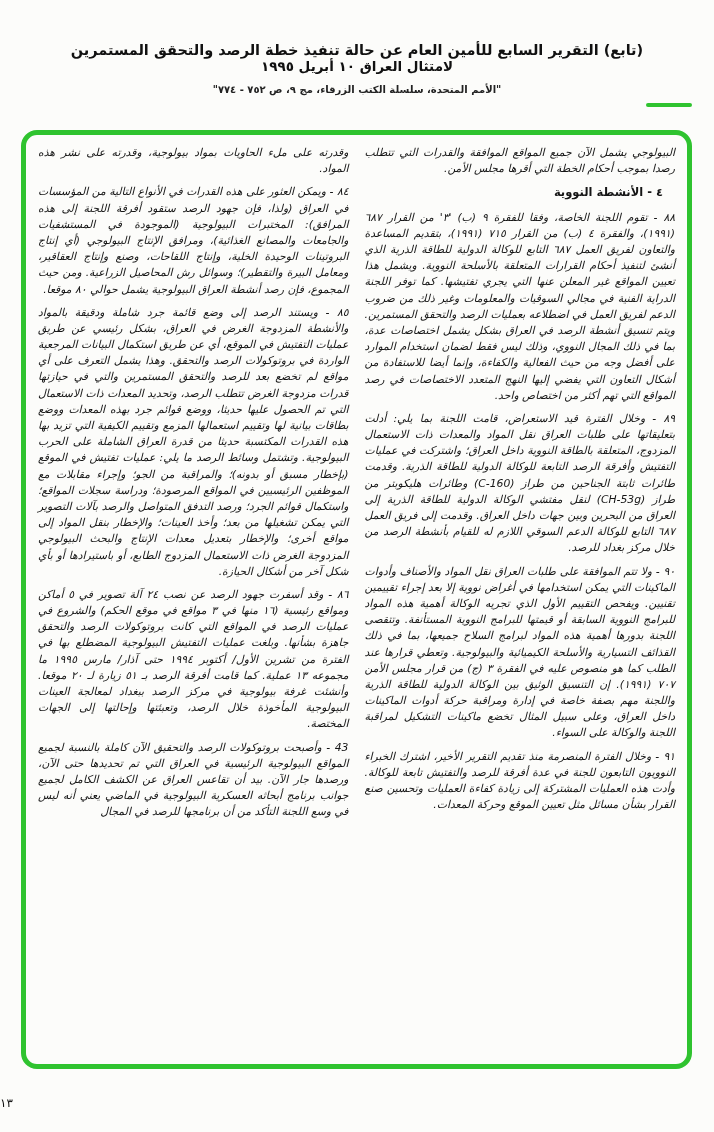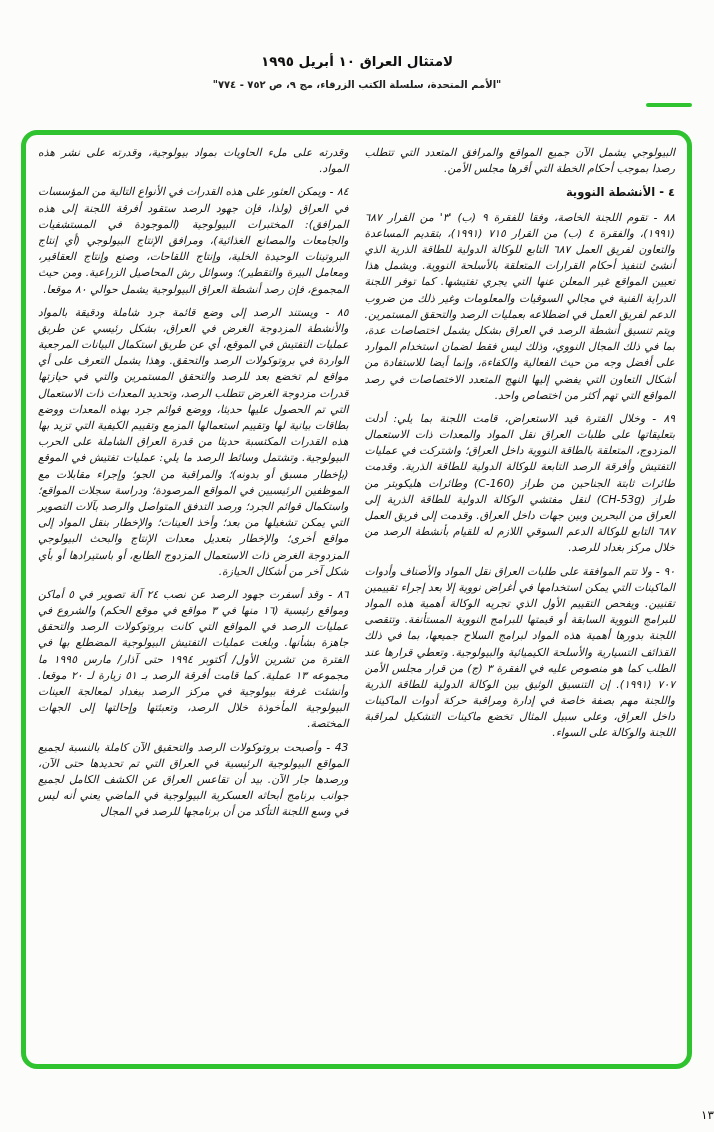--- a/index.html
+++ b/index.html
@@ -22,21 +22,20 @@
   .title1 {
     font-size: 14.5px;
     font-weight: bold;
     color: #111;
     letter-spacing: 0.2px;
   }
   .title2 {
     font-size: 13.5px;
     font-weight: bold;
     color: #111;
-    margin-top: 11px;
   }
   .source {
     font-size: 10px;
     font-weight: bold;
     color: #222;
     margin-top: 10px;
   }
   .green-mark {
     position: absolute;
     top: 103px;
@@ -72,55 +71,57 @@
     font-size: 10.8px;
     line-height: 1.5;
     color: #151515;
     text-align: justify;
     text-justify: inter-word;
   }
   .para { margin-bottom: 7px; font-style: italic; }
   .section-heading {
     font-size: 11.5px;
     font-weight: bold;
-    margin: 4px 0 8px 0;
+    margin: 4px 12px 8px 0;
     text-align: right;
   }
 
   
   .footer {
     position: absolute;
-    bottom: 10px;
+    bottom: 22px;
     left: 0;
     width: 100%;
-    text-align: right;
+    text-align: left;
     font-size: 12px;
     color: #111;
   }
 </style>
 </head>
 <body>
 
 <div class="page">
 
   <div class="header">
+    <div class="title1">(تابع) التقرير السابع للأمين العام عن حالة تنفيذ خطة الرصد والتحقق المستمرين</div>
     <div class="title2">لامتثال العراق ١٠ أبريل ١٩٩٥</div>
     <div class="source">"الأمم المتحدة، سلسلة الكتب الزرقاء، مج ٩، ص ٧٥٢ - ٧٧٤"</div>
   </div>
   <div class="green-mark"></div>
 
   <div class="content-box">
     <div class="cols">
 
       <div class="col">
-        <p class="para">البيولوجي يشمل الآن جميع المواقع والمرافق المتعدد التي تتطلب رصدا بموجب أحكام الخطة التي أقرها مجلس الأمن.</p>
+        <p class="para">البيولوجي يشمل الآن جميع المواقع الموافقة والقدرات التي تتطلب رصدا بموجب أحكام الخطة التي أقرها مجلس الأمن.</p>
         <h3 class="section-heading">٤ - الأنشطة النووية</h3>
         <p class="para">٨٨ - تقوم اللجنة الخاصة، وفقا للفقرة ٩ (ب) '٣' من القرار ٦٨٧ (١٩٩١)، والفقرة ٤ (ب) من القرار ٧١٥ (١٩٩١)، بتقديم المساعدة والتعاون لفريق العمل ٦٨٧ التابع للوكالة الدولية للطاقة الذرية الذي أنشئ لتنفيذ أحكام القرارات المتعلقة بالأسلحة النووية. ويشمل هذا تعيين المواقع غير المعلن عنها التي يجري تفتيشها. كما توفر اللجنة الدراية الفنية في مجالي السوقيات والمعلومات وغير ذلك من ضروب الدعم لفريق العمل في اضطلاعه بعمليات الرصد والتحقق المستمرين. ويتم تنسيق أنشطة الرصد في العراق بشكل يشمل اختصاصات عدة، بما في ذلك المجال النووي، وذلك ليس فقط لضمان استخدام الموارد على أفضل وجه من حيث الفعالية والكفاءة، وإنما أيضا للاستفادة من أشكال التعاون التي يفضي إليها النهج المتعدد الاختصاصات في رصد المواقع التي تهم أكثر من اختصاص واحد.</p>
         <p class="para">٨٩ - وخلال الفترة قيد الاستعراض، قامت اللجنة بما يلي: أدلت بتعليقاتها على طلبات العراق نقل المواد والمعدات ذات الاستعمال المزدوج، المتعلقة بالطاقة النووية داخل العراق؛ واشتركت في عمليات التفتيش وأفرقة الرصد التابعة للوكالة الدولية للطاقة الذرية. وقدمت طائرات ثابتة الجناحين من طراز (C-160) وطائرات هليكوبتر من طراز (CH-53g) لنقل مفتشي الوكالة الدولية للطاقة الذرية إلى العراق من البحرين وبين جهات داخل العراق. وقدمت إلى فريق العمل ٦٨٧ التابع للوكالة الدعم السوقي اللازم له للقيام بأنشطة الرصد من خلال مركز بغداد للرصد.</p>
         <p class="para">٩٠ - ولا تتم الموافقة على طلبات العراق نقل المواد والأصناف وأدوات الماكينات التي يمكن استخدامها في أغراض نووية إلا بعد إجراء تقييمين تقنيين. ويفحص التقييم الأول الذي تجريه الوكالة أهمية هذه المواد للبرامج النووية السابقة أو قيمتها للبرامج النووية المستأنفة. وتتقصى اللجنة بدورها أهمية هذه المواد لبرامج السلاح جميعها، بما في ذلك القذائف التسيارية والأسلحة الكيميائية والبيولوجية. وتعطي قرارها عند الطلب كما هو منصوص عليه في الفقرة ٣ (ج) من قرار مجلس الأمن ٧٠٧ (١٩٩١). إن التنسيق الوثيق بين الوكالة الدولية للطاقة الذرية واللجنة مهم بصفة خاصة في إدارة ومراقبة حركة أدوات الماكينات داخل العراق، وعلى سبيل المثال تخضع ماكينات التشكيل لمراقبة اللجنة والوكالة على السواء.</p>
+        <p class="para">٩١ - وخلال الفترة المنصرمة منذ تقديم التقرير الأخير، اشترك الخبراء النوويون التابعون للجنة في عدة أفرقة للرصد والتفتيش تابعة للوكالة. وأدت هذه العمليات المشتركة إلى زيادة كفاءة العمليات وتحسين صنع القرار بشأن مسائل مثل تعيين الموقع وحركة المعدات.</p>
       </div>
 
       <div class="col">
         <p class="para">وقدرته على ملء الحاويات بمواد بيولوجية، وقدرته على نشر هذه المواد.</p>
         <p class="para">٨٤ - ويمكن العثور على هذه القدرات في الأنواع التالية من المؤسسات في العراق (ولذا، فإن جهود الرصد ستقود أفرقة اللجنة إلى هذه المرافق): المختبرات البيولوجية (الموجودة في المستشفيات والجامعات والمصانع الغذائية)، ومرافق الإنتاج البيولوجي (أي إنتاج البروتينات الوحيدة الخلية، وإنتاج اللقاحات، وصنع وإنتاج العقاقير، ومعامل البيرة والتقطير)؛ وسوائل رش المحاصيل الزراعية. ومن حيث المجموع، فإن رصد أنشطة العراق البيولوجية يشمل حوالي ٨٠ موقعا.</p>
         <p class="para">٨٥ - ويستند الرصد إلى وضع قائمة جرد شاملة ودقيقة بالمواد والأنشطة المزدوجة الغرض في العراق، بشكل رئيسي عن طريق عمليات التفتيش في الموقع، أي عن طريق استكمال البيانات المرجعية الواردة في بروتوكولات الرصد والتحقق. وهذا يشمل التعرف على أي مواقع لم تخضع بعد للرصد والتحقق المستمرين والتي في حيازتها قدرات مزدوجة الغرض تتطلب الرصد، وتحديد المعدات ذات الاستعمال التي تم الحصول عليها حديثا، ووضع قوائم جرد بهذه المعدات ووضع بطاقات بيانية لها وتقييم استعمالها المزمع وتقييم الكيفية التي تزيد بها هذه القدرات المكتسبة حديثا من قدرة العراق الشاملة على الحرب البيولوجية. وتشتمل وسائط الرصد ما يلي: عمليات تفتيش في الموقع (بإخطار مسبق أو بدونه)؛ والمراقبة من الجو؛ وإجراء مقابلات مع الموظفين الرئيسيين في المواقع المرصودة؛ ودراسة سجلات المواقع؛ واستكمال قوائم الجرد؛ ورصد التدفق المتواصل والرصد بآلات التصوير التي يمكن تشغيلها من بعد؛ وأخذ العينات؛ والإخطار بنقل المواد إلى مواقع أخرى؛ والإخطار بتعديل معدات الإنتاج والبحث البيولوجي المزدوجة الغرض ذات الاستعمال المزدوج الطابع، أو باستيرادها أو بأي شكل آخر من أشكال الحيازة.</p>
         <p class="para">٨٦ - وقد أسفرت جهود الرصد عن نصب ٢٤ آلة تصوير في ٥ أماكن ومواقع رئيسية (١٦ منها في ٣ مواقع في موقع الحكم) والشروع في عمليات الرصد في المواقع التي كانت بروتوكولات الرصد والتحقق جاهزة بشأنها. وبلغت عمليات التفتيش البيولوجية المضطلع بها في الفترة من تشرين الأول/ أكتوبر ١٩٩٤ حتى آذار/ مارس ١٩٩٥ ما مجموعه ١٣ عملية. كما قامت أفرقة الرصد بـ ٥١ زيارة لـ ٢٠ موقعا. وأنشئت غرفة بيولوجية في مركز الرصد ببغداد لمعالجة العينات البيولوجية المأخوذة خلال الرصد، وتعبئتها وإحالتها إلى الجهات المختصة.</p>
         <p class="para">43 - وأصبحت بروتوكولات الرصد والتحقيق الآن كاملة بالنسبة لجميع المواقع البيولوجية الرئيسية في العراق التي تم تحديدها حتى الآن، ورصدها جار الآن. بيد أن تقاعس العراق عن الكشف الكامل لجميع جوانب برنامج أبحاثه العسكرية البيولوجية في الماضي يعني أنه ليس في وسع اللجنة التأكد من أن برنامجها للرصد في المجال</p>
       </div>
 

